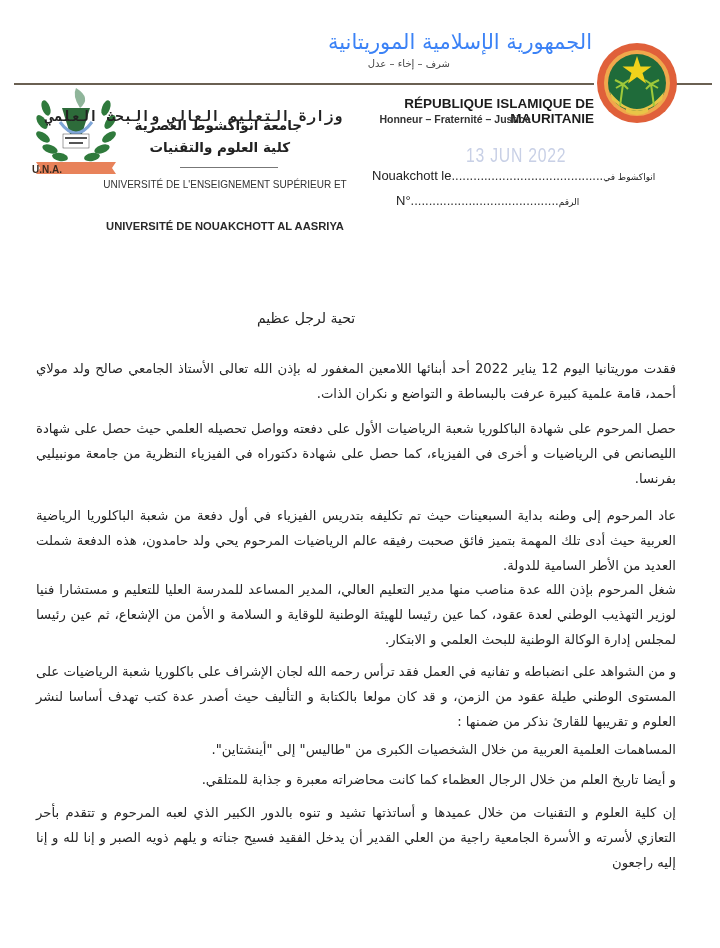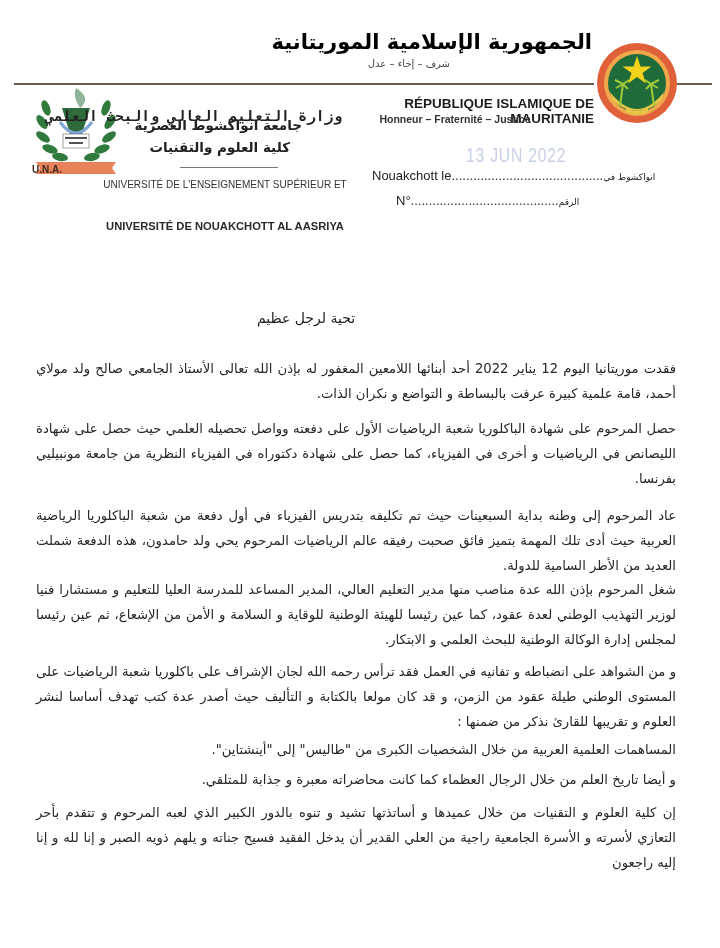--- a/index.html
+++ b/index.html
@@ -3,21 +3,21 @@
   <meta charset="utf-8">
   <style>
     html, body { margin: 0; padding: 0; }
     body {
       width: 720px; height: 948px; background: #ffffff; position: relative; overflow: hidden;
       font-family: "DejaVu Sans", "Liberation Sans", sans-serif; color: #2a2a2a;
     }
     .abs { position: absolute; }
     .ar { direction: rtl; font-family: "DejaVu Sans", sans-serif; }
     
-    .rep-ar-title { right: 128px; top: 30px; font-size: 21px; font-weight: bold; color: #000000; letter-spacing: 0.2px; }
+    .rep-ar-title { right: 128px; top: 30px; font-size: 21px; font-weight: normal; color: #3b82f6; letter-spacing: 0.2px; }
     .rep-ar-motto { right: 270px; top: 58px; font-size: 10px; color: #444; }
     .rule-top { left: 14px; top: 83px; width: 580px; height: 2px; background: #6a6052; }
     .rule-top-right { left: 676px; top: 83px; width: 36px; height: 2px; background: #6a6052; }
     .emblem { left: 596px; top: 42px; width: 82px; height: 82px; }
     .rep-fr { left: 338px; top: 96px; width: 256px; text-align: right; font-family: "Liberation Sans", sans-serif; font-weight: bold; font-size: 13.5px; color: #1c1c1c; }
     .rep-fr-motto { left: 350px; top: 113px; width: 210px; text-align: center; font-family: "Liberation Sans", sans-serif; font-weight: bold; font-size: 10.5px; color: #333; }
 
     .una-logo { left: 32px; top: 86px; width: 88px; height: 92px; }
     .min-ar { right: 378px; top: 108px; font-size: 14.5px; font-weight: bold; color: #222; font-family: Liberation Mono, monospace; }
     .uni-ar { right: 418px; top: 117px; font-size: 13.5px; font-weight: bold; color: #222; margin-left: 12px; }

